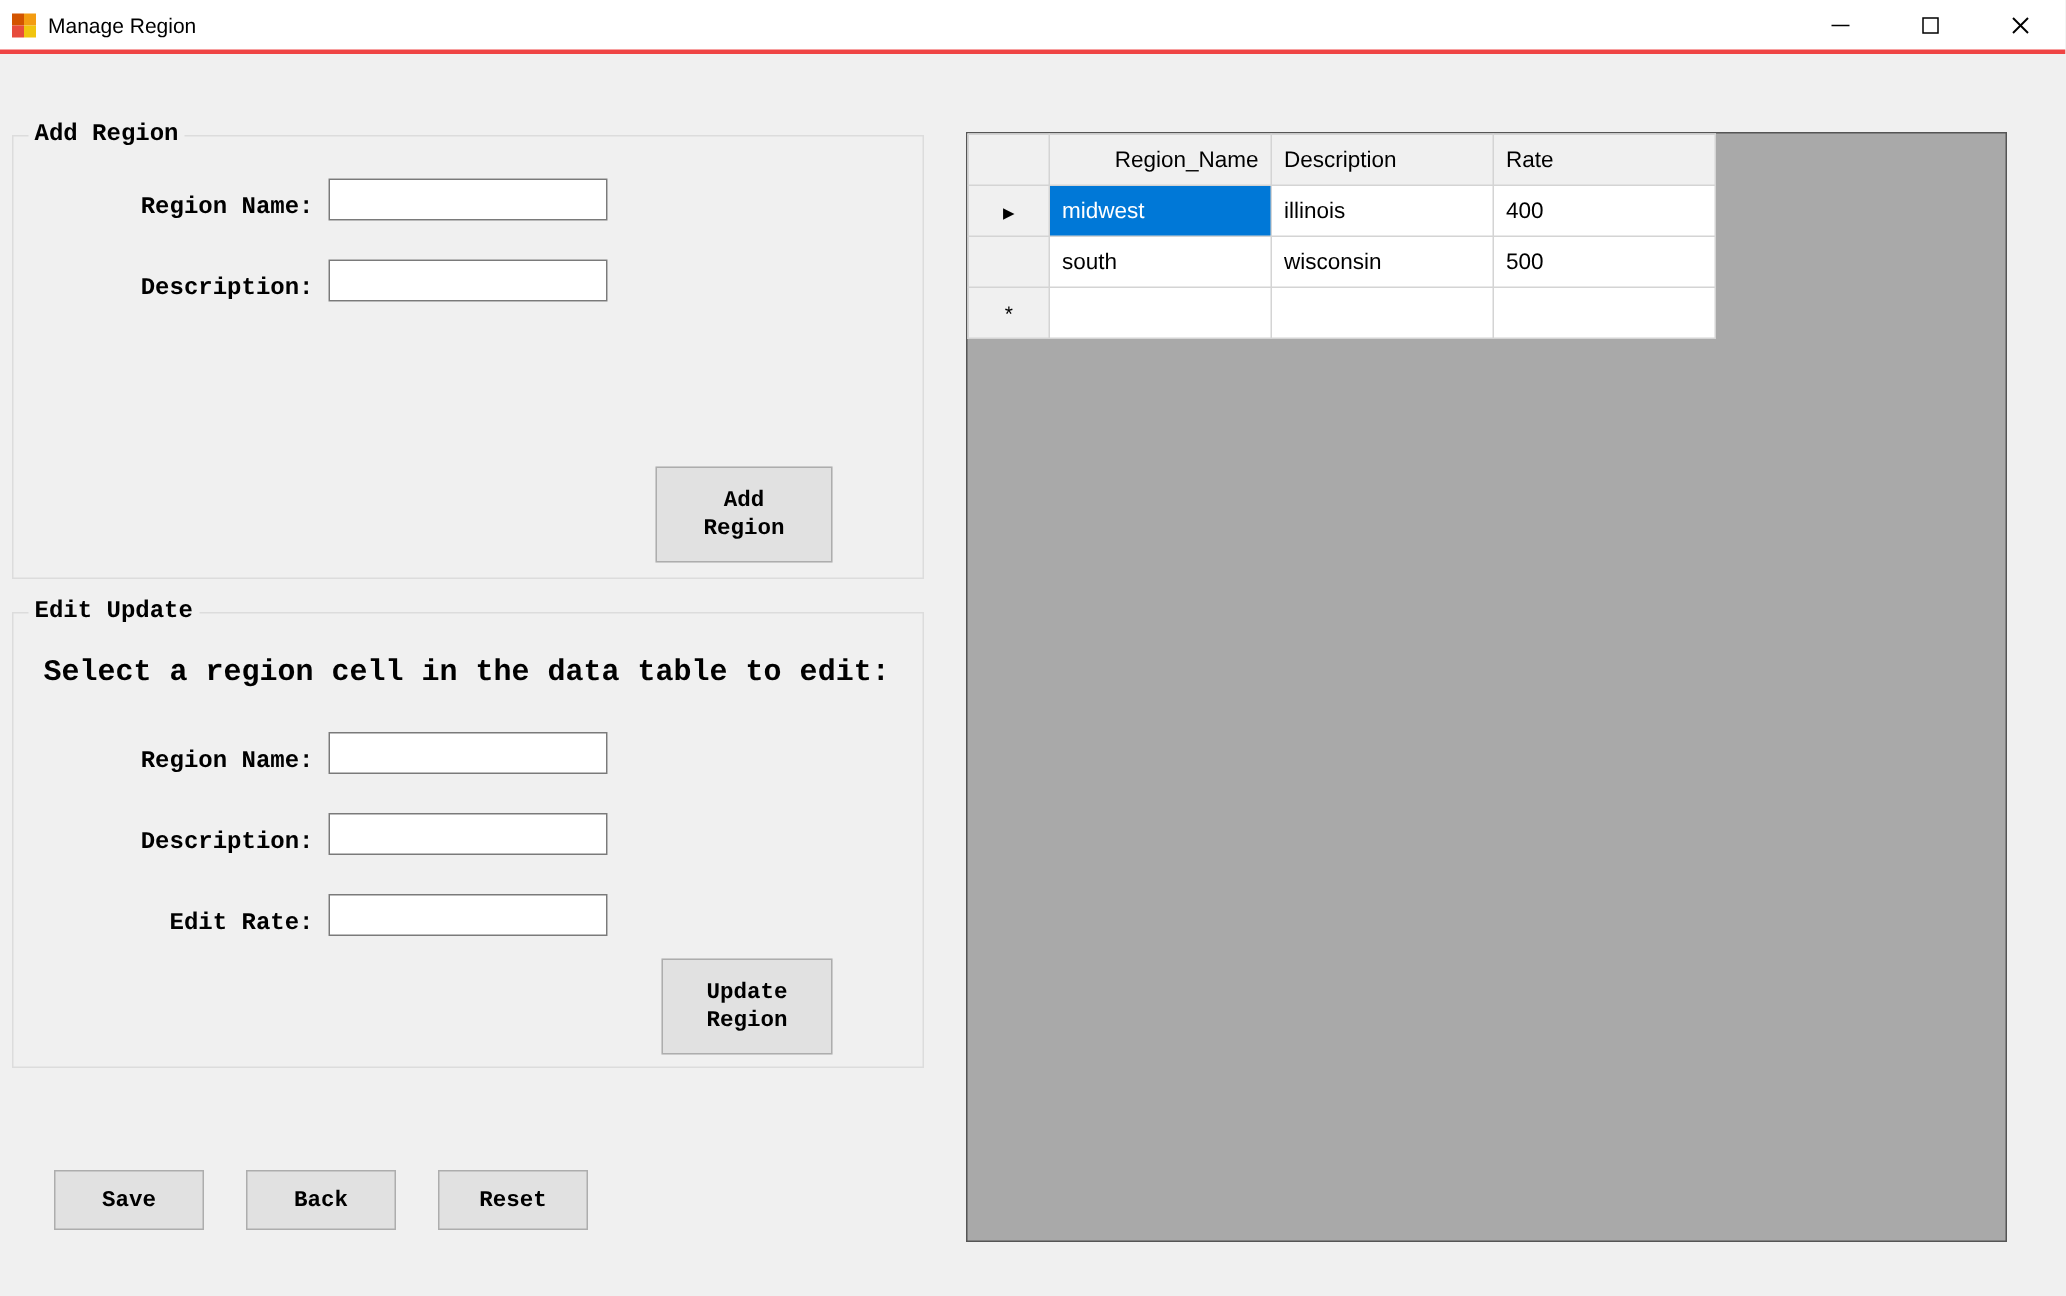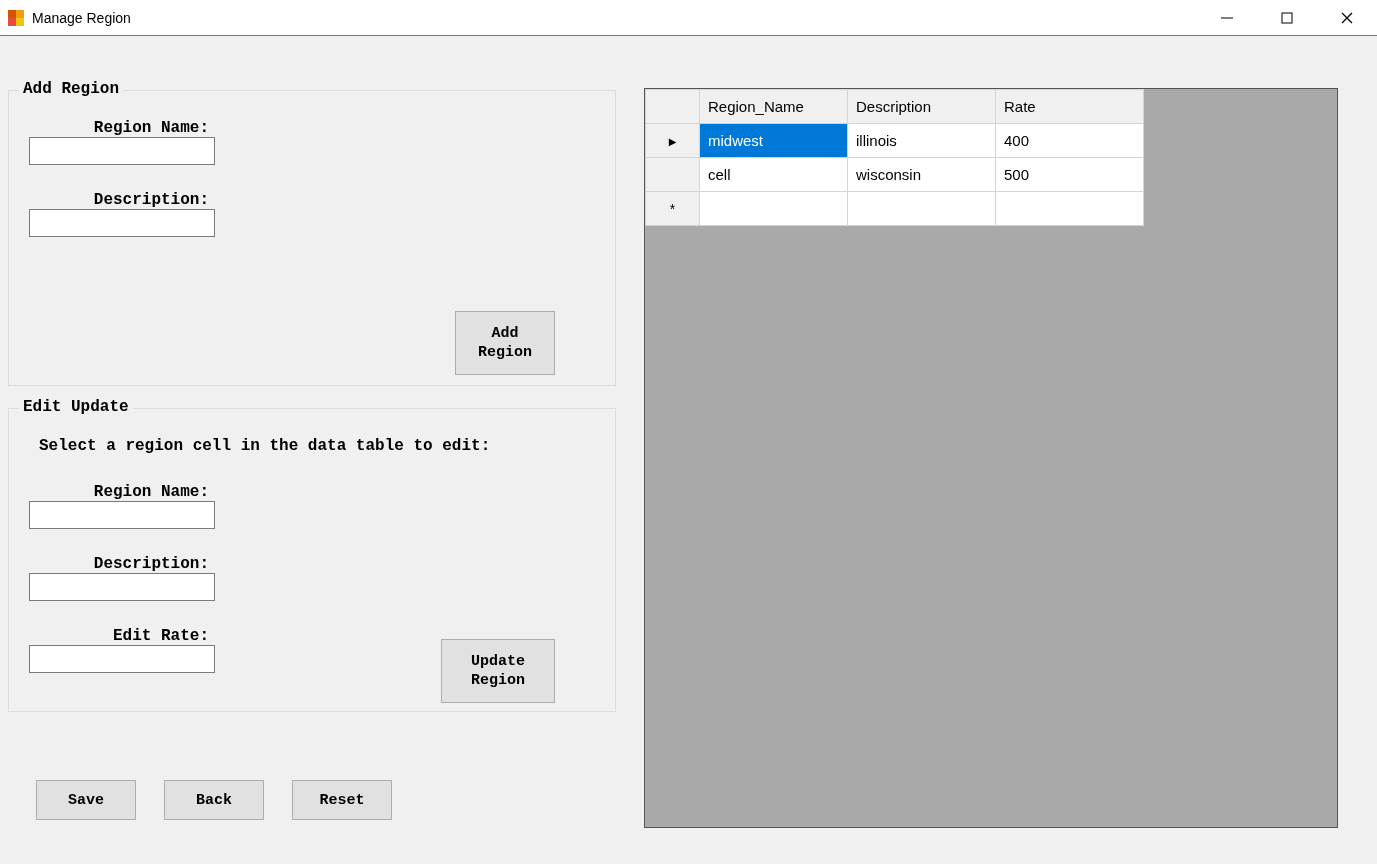--- a/index.html
+++ b/index.html
@@ -12,21 +12,21 @@
       height: 864px;
       overflow: hidden;
     }
     .titlebar {
       height: 36px;
       background: #ffffff;
       display: flex;
       align-items: center;
       padding-left: 8px;
       font-size: 14px;
-      border-bottom: 1px solid #ef4444;
+      border-bottom: 3px solid #ef4444;
     }
     .titlebar-icon {
       width: 16px;
       height: 16px;
       margin-right: 8px;
       display: inline-flex;
       flex-wrap: wrap;
     }
     .titlebar-icon span { width: 8px; height: 8px; display: block; }
     .titlebar-icon .tl { background: #d35400; }
@@ -78,23 +78,22 @@
     }
     .edit-region-box {
       left: 8px;
       top: 372px;
       width: 608px;
       height: 304px;
     }
 
     .form-row {
       display: flex;
-      align-items: flex-start;
+      align-items: flex-end;
       margin-bottom: 26px;
-      flex-direction: column;
     }
     .form-label {
       width: 190px;
       text-align: right;
       padding-right: 10px;
       font-family: "Courier New", monospace;
       font-weight: bold;
       font-size: 16px;
     }
     .form-input {
@@ -103,40 +102,39 @@
       border: 1px solid #7a7a7a;
       background: #fff;
       font-family: inherit;
       font-size: 14px;
       padding: 2px 4px;
     }
 
     .instruction {
       font-family: "Courier New", monospace;
       font-weight: bold;
-      font-size: 16px;
+      font-size: 20px;
       margin-bottom: 28px;
-      margin-left: 10px;
     }
 
     .btn {
       background: #e1e1e1;
       border: 1px solid #adadad;
       font-family: "Courier New", monospace;
       font-weight: bold;
       font-size: 15px;
       cursor: pointer;
       text-align: center;
     }
 
     .add-region-btn {
       position: absolute;
       right: 60px;
       bottom: 10px;
-      width: 100px;
+      width: 118px;
       height: 64px;
       line-height: 1.3;
       white-space: pre-line;
       margin-left: 14px;
     }
     .update-region-btn {
       position: absolute;
       right: 60px;
       bottom: 8px;
       width: 114px;
@@ -182,21 +180,21 @@
       background: #f0f0f0;
       font-weight: normal;
     }
     .grid .row-header {
       width: 54px;
       background: #f0f0f0;
       text-align: center;
       color: #000;
       font-size: 13px;
     }
-    .grid .col-name { width: 148px; }
+    .grid .col-name { width: 148px; text-align: right; }
     .grid .col-desc { width: 148px; }
     .grid .col-rate { width: 148px; }
     .grid .selected-cell {
       background: #0078d7;
       color: #fff;
     }
     .grid .pointer::before {
       content: "▶";
       font-size: 10px;
       color: #000;
@@ -295,21 +293,21 @@
       </thead>
       <tbody id="grid-body">
       <tr>
             <td class="row-header pointer"></td>
             <td class="selected-cell">midwest</td>
             <td>illinois</td>
             <td>400</td>
           </tr>
           <tr>
             <td class="row-header"></td>
-            <td>cell</td>
+            <td>south</td>
             <td>wisconsin</td>
             <td>500</td>
           </tr>
           <tr>
             <td class="row-header star"></td>
             <td></td>
             <td></td>
             <td></td>
           </tr>
         </tbody>

